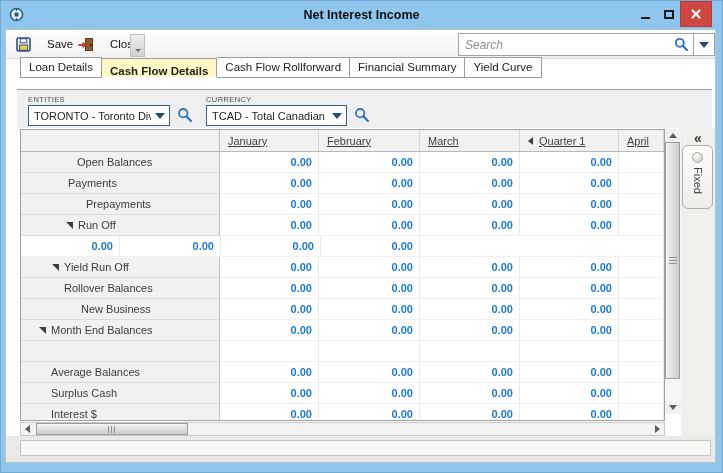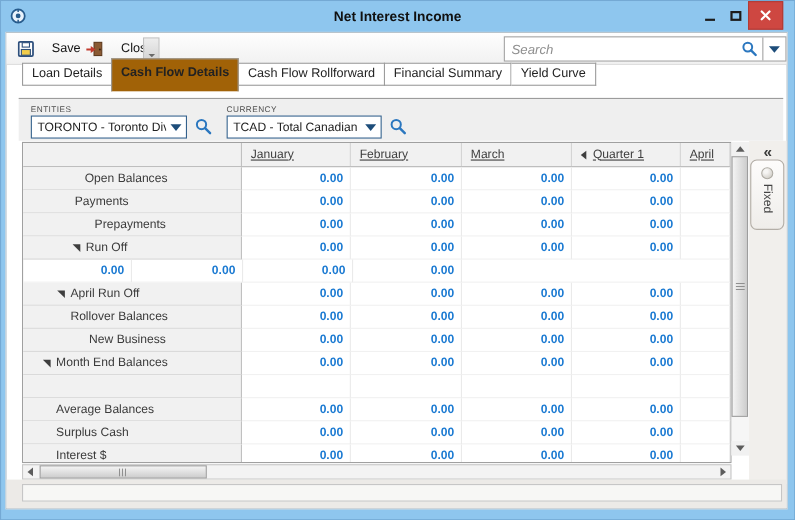--- a/index.html
+++ b/index.html
@@ -45,22 +45,22 @@
   .search-dd{flex:0 0 auto;width:21px;height:100%;border-left:1px solid #a3a3a3;
              display:flex;align-items:center;justify-content:center;}
   .tri-down-blue{width:0;height:0;border-left:5px solid transparent;border-right:5px solid transparent;
                  border-top:6px solid #1d4d7a;}
 
   
   .tabstrip{position:absolute;left:14px;top:24px;height:27px;display:flex;align-items:center;z-index:3;}
   .tab{height:21px;line-height:19px;padding:0 8px;background:#fff;border:1px solid #9c9c9c;
        border-left-width:0;font-size:11.5px;color:#222;white-space:nowrap;cursor:default;}
   .tab:first-child{border-left-width:1px;}
-  .tab.active{height:30px;line-height:25px;font-weight:700;border-left-width:1px;border-bottom:none;
-              background:#a16207;margin-left:-1px;position:relative;z-index:4;}
+  .tab.active{height:19px;line-height:25px;font-weight:700;border-left-width:1px;border-bottom:none;
+              background:#fef9c3;margin-left:-1px;position:relative;z-index:4;}
 
   
   .filterpanel{position:absolute;left:11px;top:59px;width:695px;height:39px;background:#efefef;
                border-top:1px solid #9c9c9c;z-index:1;}
   .f-label{position:absolute;font-size:7.5px;letter-spacing:.4px;color:#4f4f4f;}
   .lbl-entities{left:11px;top:5px;} .lbl-currency{left:189px;top:5px;}
   .combo{position:absolute;top:15px;height:21px;background:#fff;border:1px solid #34618c;
          display:flex;align-items:center;overflow:hidden;}
   .combo-entities{left:11px;width:142px;} .combo-currency{left:189px;width:141px;}
   .combo .cval{flex:1 1 auto;min-width:0;font-size:11px;color:#222;padding-left:5px;
@@ -301,21 +301,21 @@
           <div class="g-row">
             <div class="gcell vcell c1"><span class="vtext">0.00</span></div>
             <div class="gcell vcell c2"><span class="vtext">0.00</span></div>
             <div class="gcell vcell c3"><span class="vtext">0.00</span></div>
             <div class="gcell vcell c4"><span class="vtext">0.00</span></div>
             <div class="gcell vcell c5"><span class="vtext"></span></div>
           </div>
           <div class="g-row">
             <div class="gcell lcell c0" style="padding-left: 31px;">
               <span class="tri-exp"></span>
-              <span class="rlabel">April Run Off</span>
+              <span class="rlabel">Yield Run Off</span>
             </div>
             <div class="gcell vcell c1"><span class="vtext">0.00</span></div>
             <div class="gcell vcell c2"><span class="vtext">0.00</span></div>
             <div class="gcell vcell c3"><span class="vtext">0.00</span></div>
             <div class="gcell vcell c4"><span class="vtext">0.00</span></div>
             <div class="gcell vcell c5"><span class="vtext"></span></div>
           </div>
           <div class="g-row">
             <div class="gcell lcell c0" style="padding-left: 43px;">
               <span class="rlabel">Rollover Balances</span>

